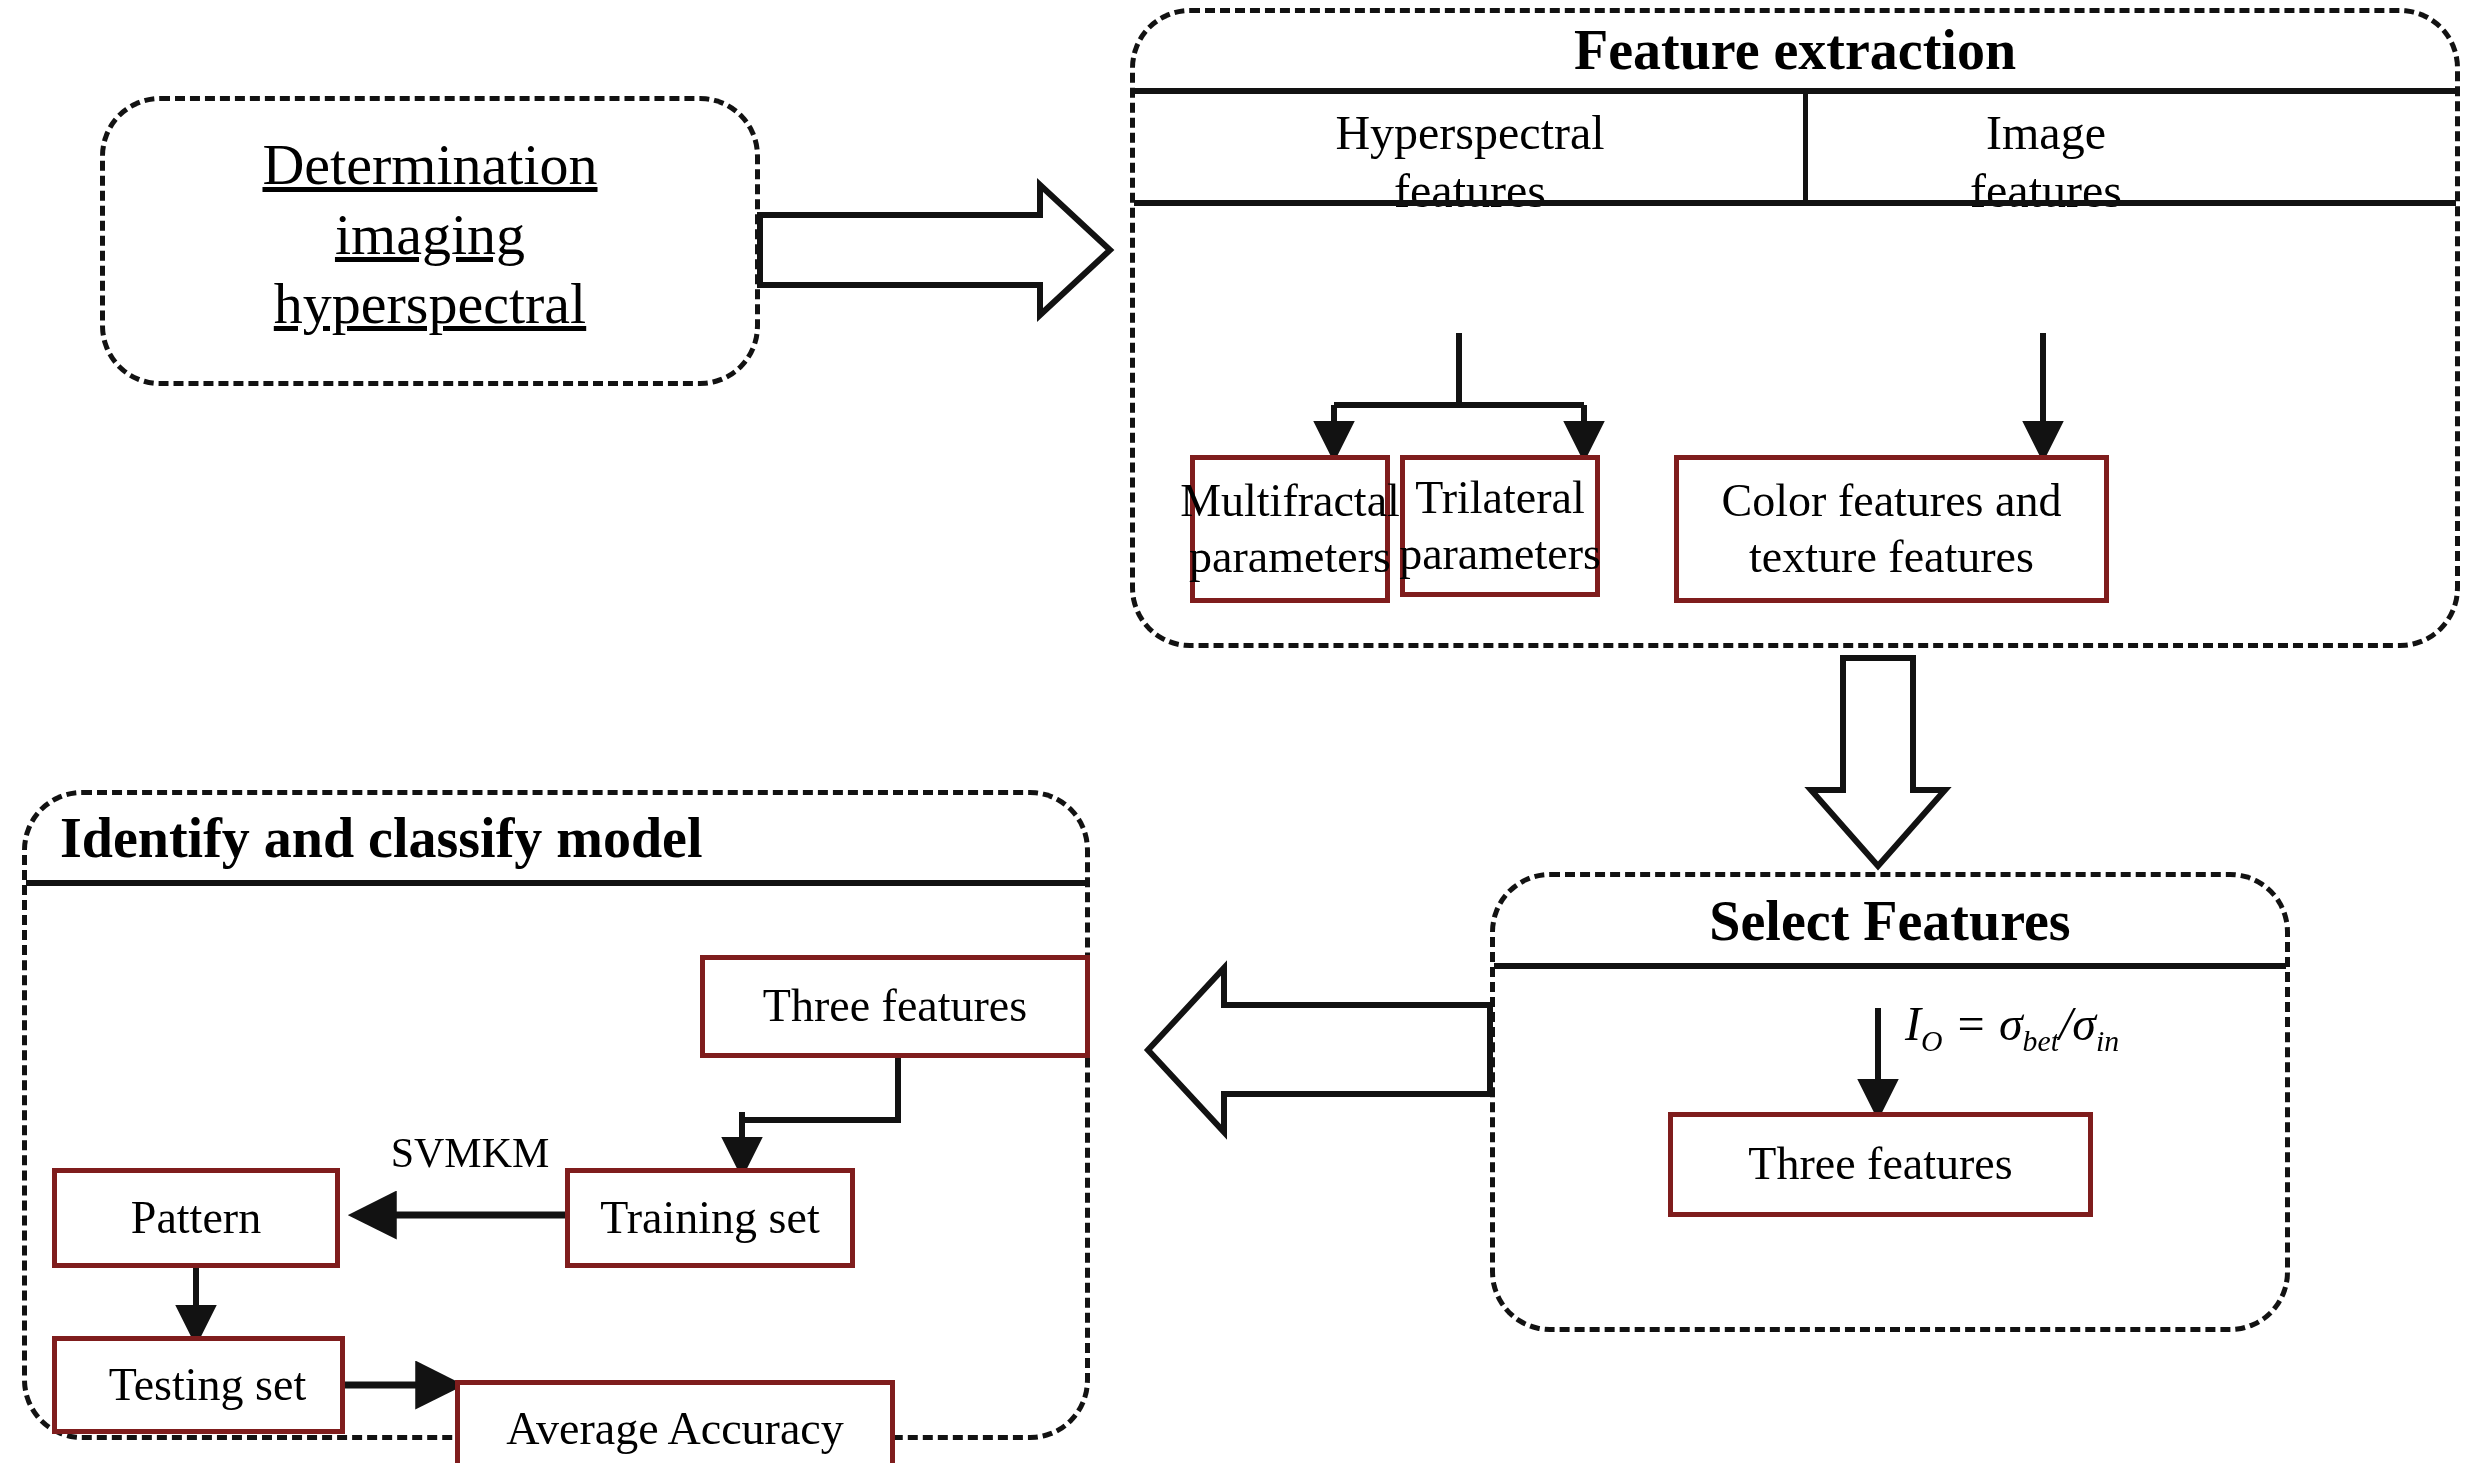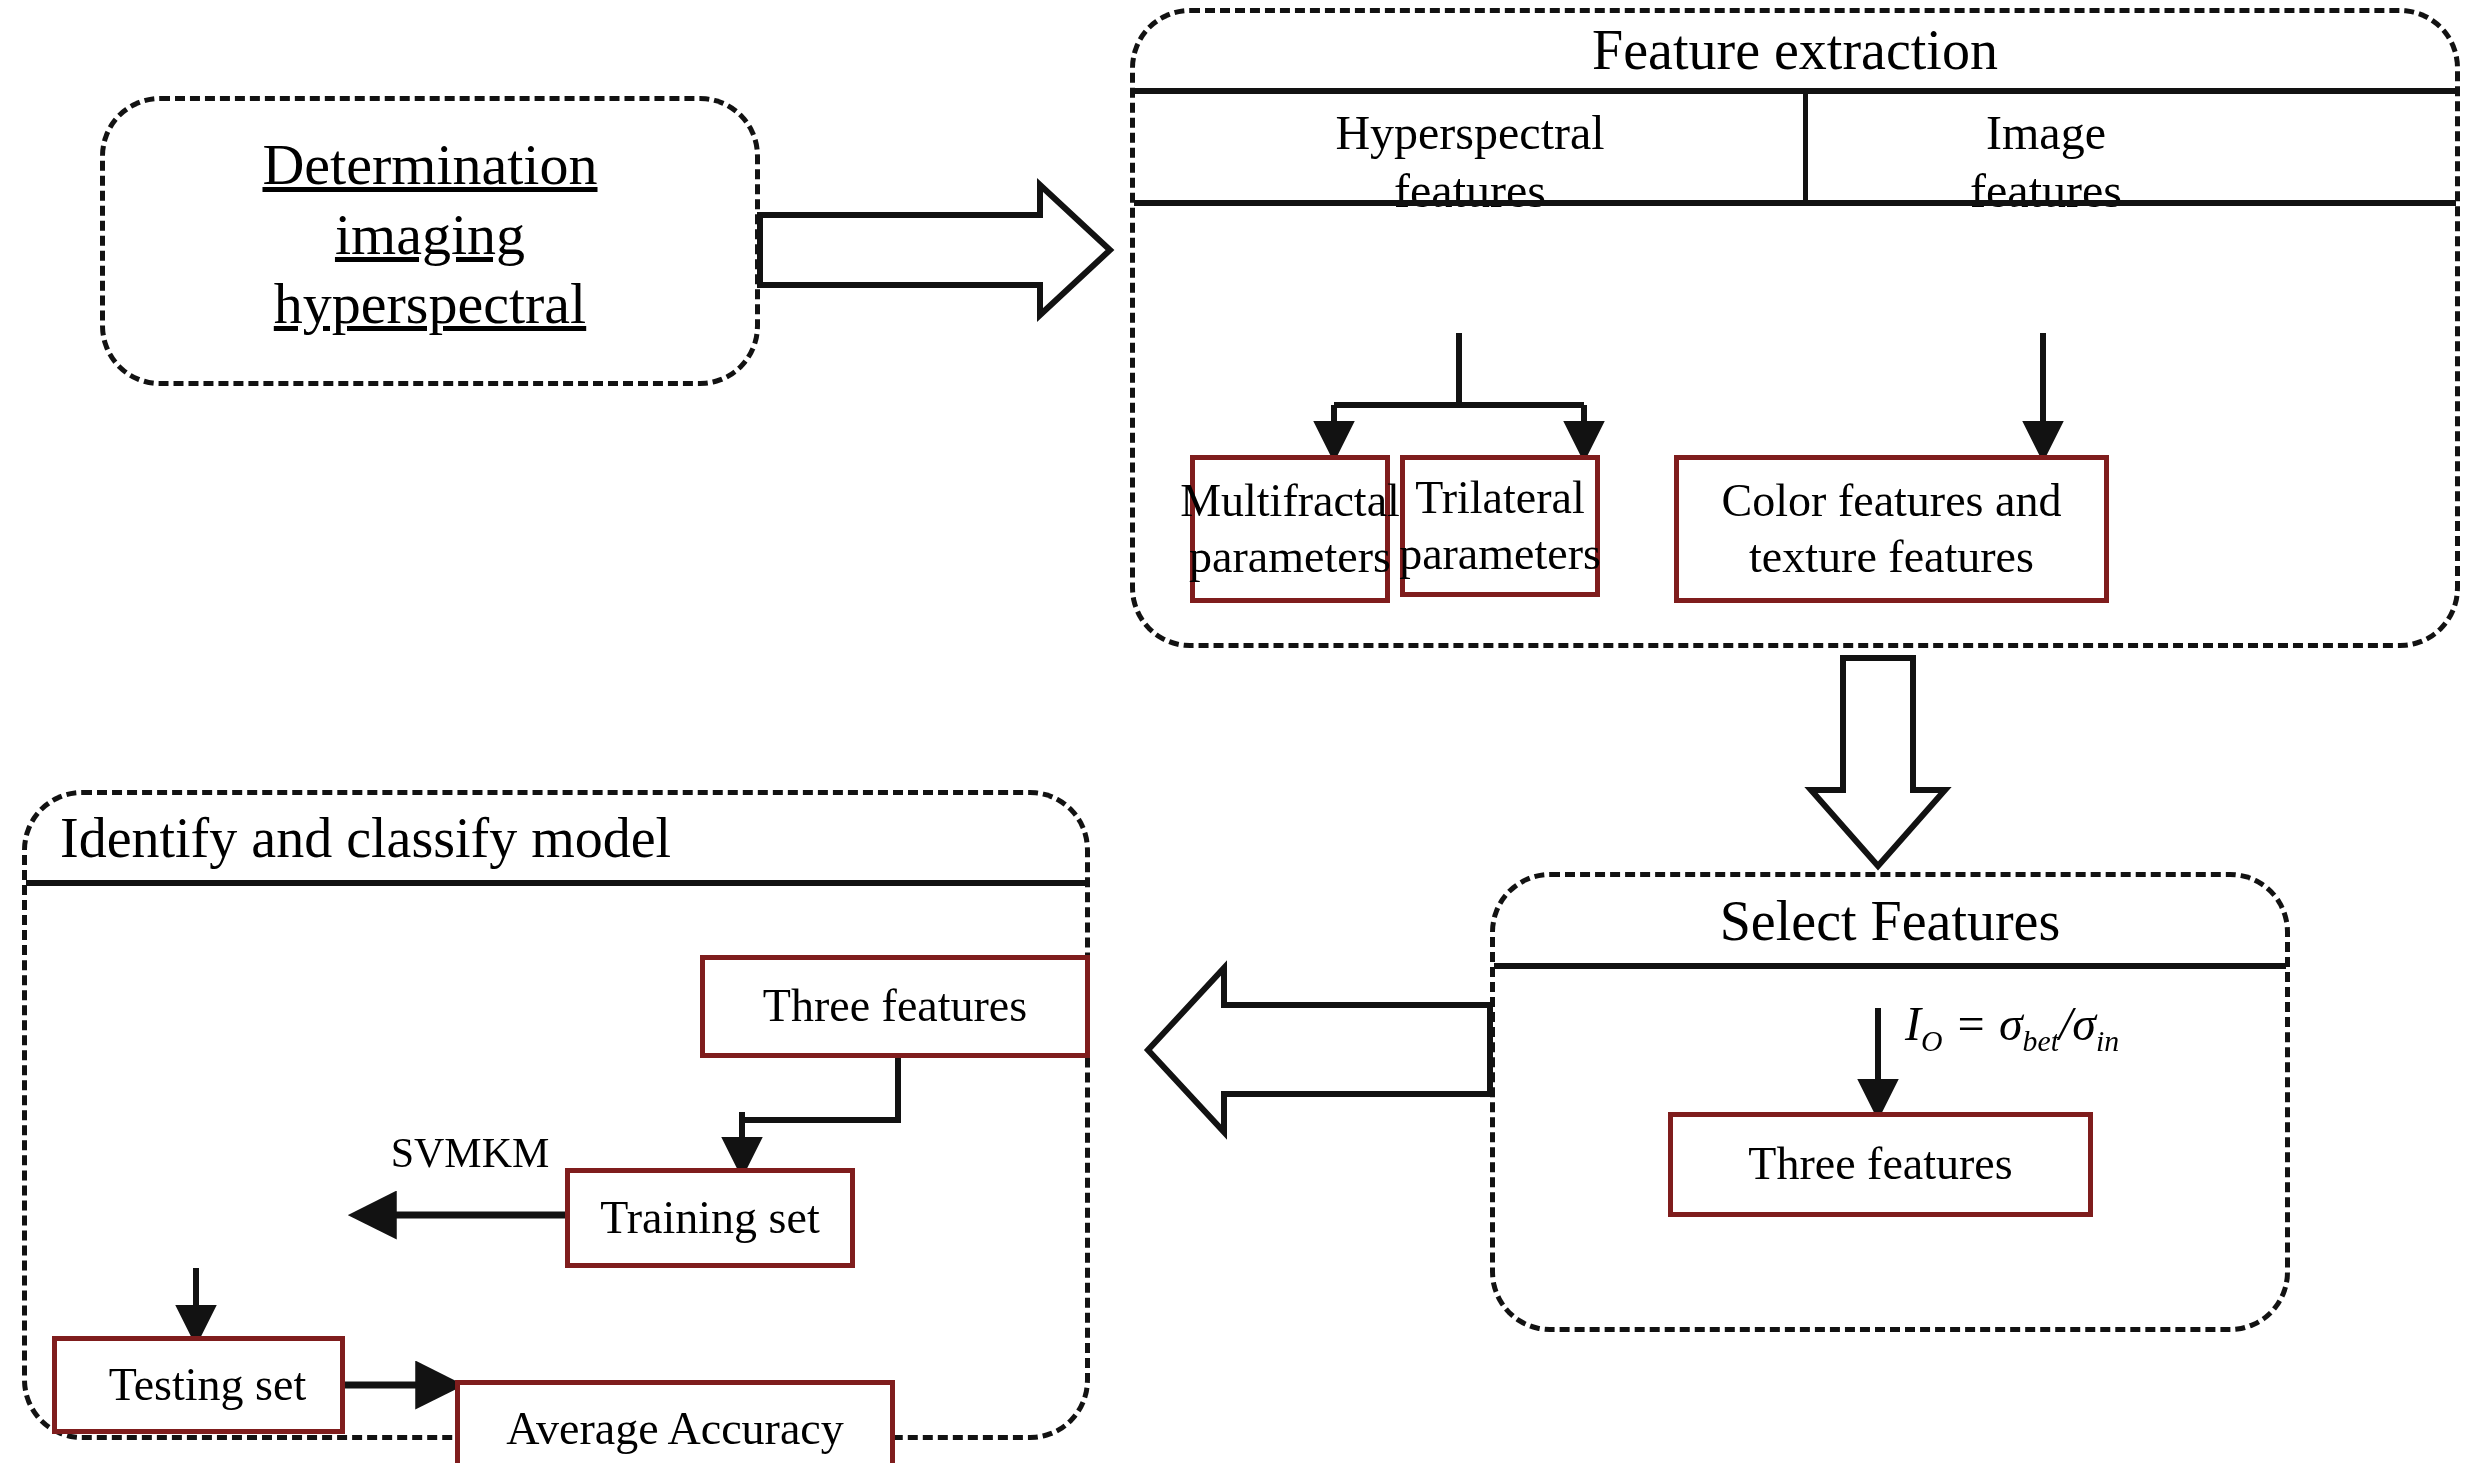--- a/index.html
+++ b/index.html
@@ -25,21 +25,21 @@
   .panel{
     position:absolute;
     box-sizing:border-box;
     border:5px dashed #121212;
     border-radius:60px;
     background:transparent;
   }
   .panel-title{
     position:absolute;
     text-align:center;
-    font-weight:normal;
+    font-weight:bold;
     white-space:nowrap;
     line-height:1;
   }
   .rule{
     position:absolute;
     background:#121212;
     height:6px;
   }
   .vrule{
     position:absolute;
@@ -190,20 +190,23 @@
   <div class="box f46" style="left:700px; top:955px; width:390px; height:103px;">
     <span>Three features</span>
   </div>
 
   <div class="box f46" style="left:565px; top:1168px; width:290px; height:100px;">
     <span>Training set</span>
   </div>
 
   <div class="lbl f42" style="left:360px; top:1128px; width:220px;">SVMKM</div>
 
+  <div class="box f46" style="left:52px; top:1168px; width:288px; height:100px;">
+    <span>Pattern</span>
+  </div>
 
   <div class="box f46" style="left:52px; top:1336px; width:293px; height:98px;padding-left:18px;">
     <span>Testing set</span>
   </div>
 
   <div class="box f46" style="left:455px; top:1336px; width:440px; height:98px;margin-top:44px;">
     <span>Average Accuracy</span>
   </div>
 
 </div>

